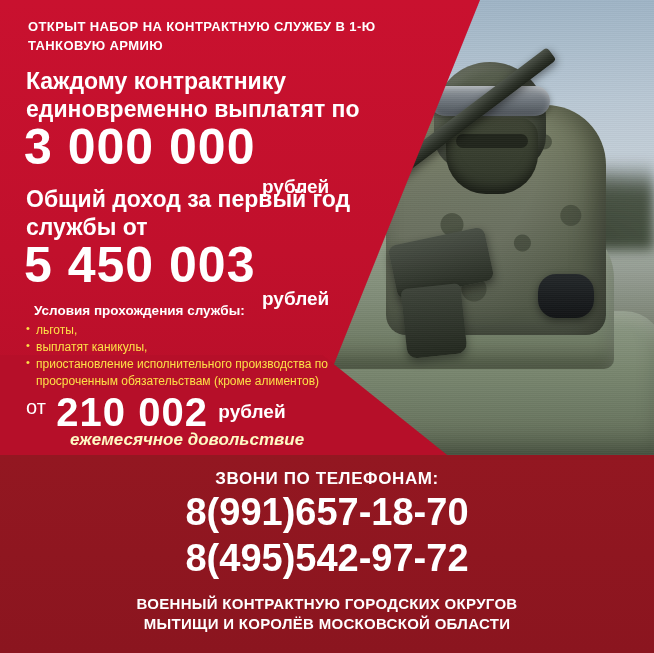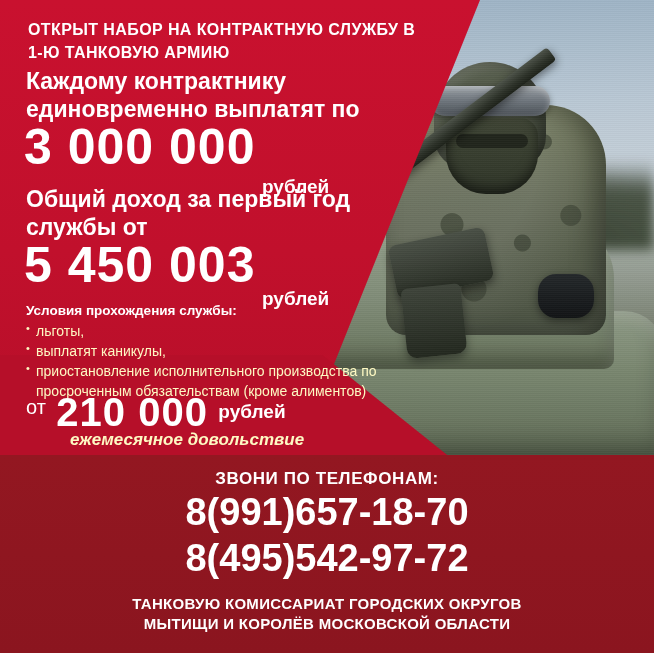--- a/index.html
+++ b/index.html
@@ -190,21 +190,21 @@
     background: #b60f29;
     clip-path: polygon(0 0, 62% 0, 86% 100%, 0 100%);
   }
 
   
   .kicker {
     position: absolute;
     left: 28px; top: 18px;
     width: 400px;
     color: #ffffff;
-    font-size: 16px;
+    font-size: 13px;
     font-weight: bold;
     letter-spacing: .4px;
     line-height: 1.45;
     text-transform: uppercase;
   }
 
   .lead {
     position: absolute;
     left: 26px; top: 68px;
     width: 400px;
@@ -240,34 +240,34 @@
     left: 26px; top: 186px;
     width: 400px;
     color: #ffffff;
     font-size: 23px;
     font-weight: bold;
     line-height: 1.2;
   }
 
   .cond-title {
     position: absolute;
-    left: 26px; top: 303px;
+    left: 34px; top: 303px;
     color: #ffffff;
     font-size: 13.5px;
     font-weight: bold;
   }
   .cond-list {
     position: absolute;
     left: 26px; top: 322px;
     width: 372px;
     margin: 0;
     padding: 0;
     list-style: none;
-    color: #fef9c3;
-    font-size: 14px;
+    color: #fde047;
+    font-size: 12px;
     line-height: 1.42;
   }
   .cond-list li { padding-left: 10px; position: relative; }
   .cond-list li::before {
     content: "\2022";
     position: absolute; left: 0; top: -1px;
     font-size: 11px;
   }
 
   .monthly-row {
@@ -368,28 +368,28 @@
 
   <div class="cond-title">Условия прохождения службы:</div>
   <ul class="cond-list">
     <li>льготы,</li>
     <li>выплатят каникулы,</li>
     <li>приостановление исполнительного производства по просроченным обязательствам (кроме алиментов)</li>
   </ul>
 
   <div class="monthly-row">
     <span class="ot">от</span>
-    <span class="sum">210 000</span>
+    <span class="sum">210 002</span>
     <span class="rub3">рублей</span>
   </div>
   <div class="monthly-sub">ежемесячное довольствие</div>
 
   <div class="bottom">
     <div class="call-label">ЗВОНИ ПО ТЕЛЕФОНАМ:</div>
     <div class="phone">8(991)657-18-70</div>
     <div class="phone">8(495)542-97-72</div>
     <div class="office">
-      <div>ТАНКОВУЮ КОМИССАРИАТ ГОРОДСКИХ ОКРУГОВ</div>
+      <div>ВОЕННЫЙ КОНТРАКТНУЮ ГОРОДСКИХ ОКРУГОВ</div>
       <div>МЫТИЩИ И КОРОЛЁВ МОСКОВСКОЙ ОБЛАСТИ</div>
     </div>
   </div>
 
 </div>
 
 </body></html>

